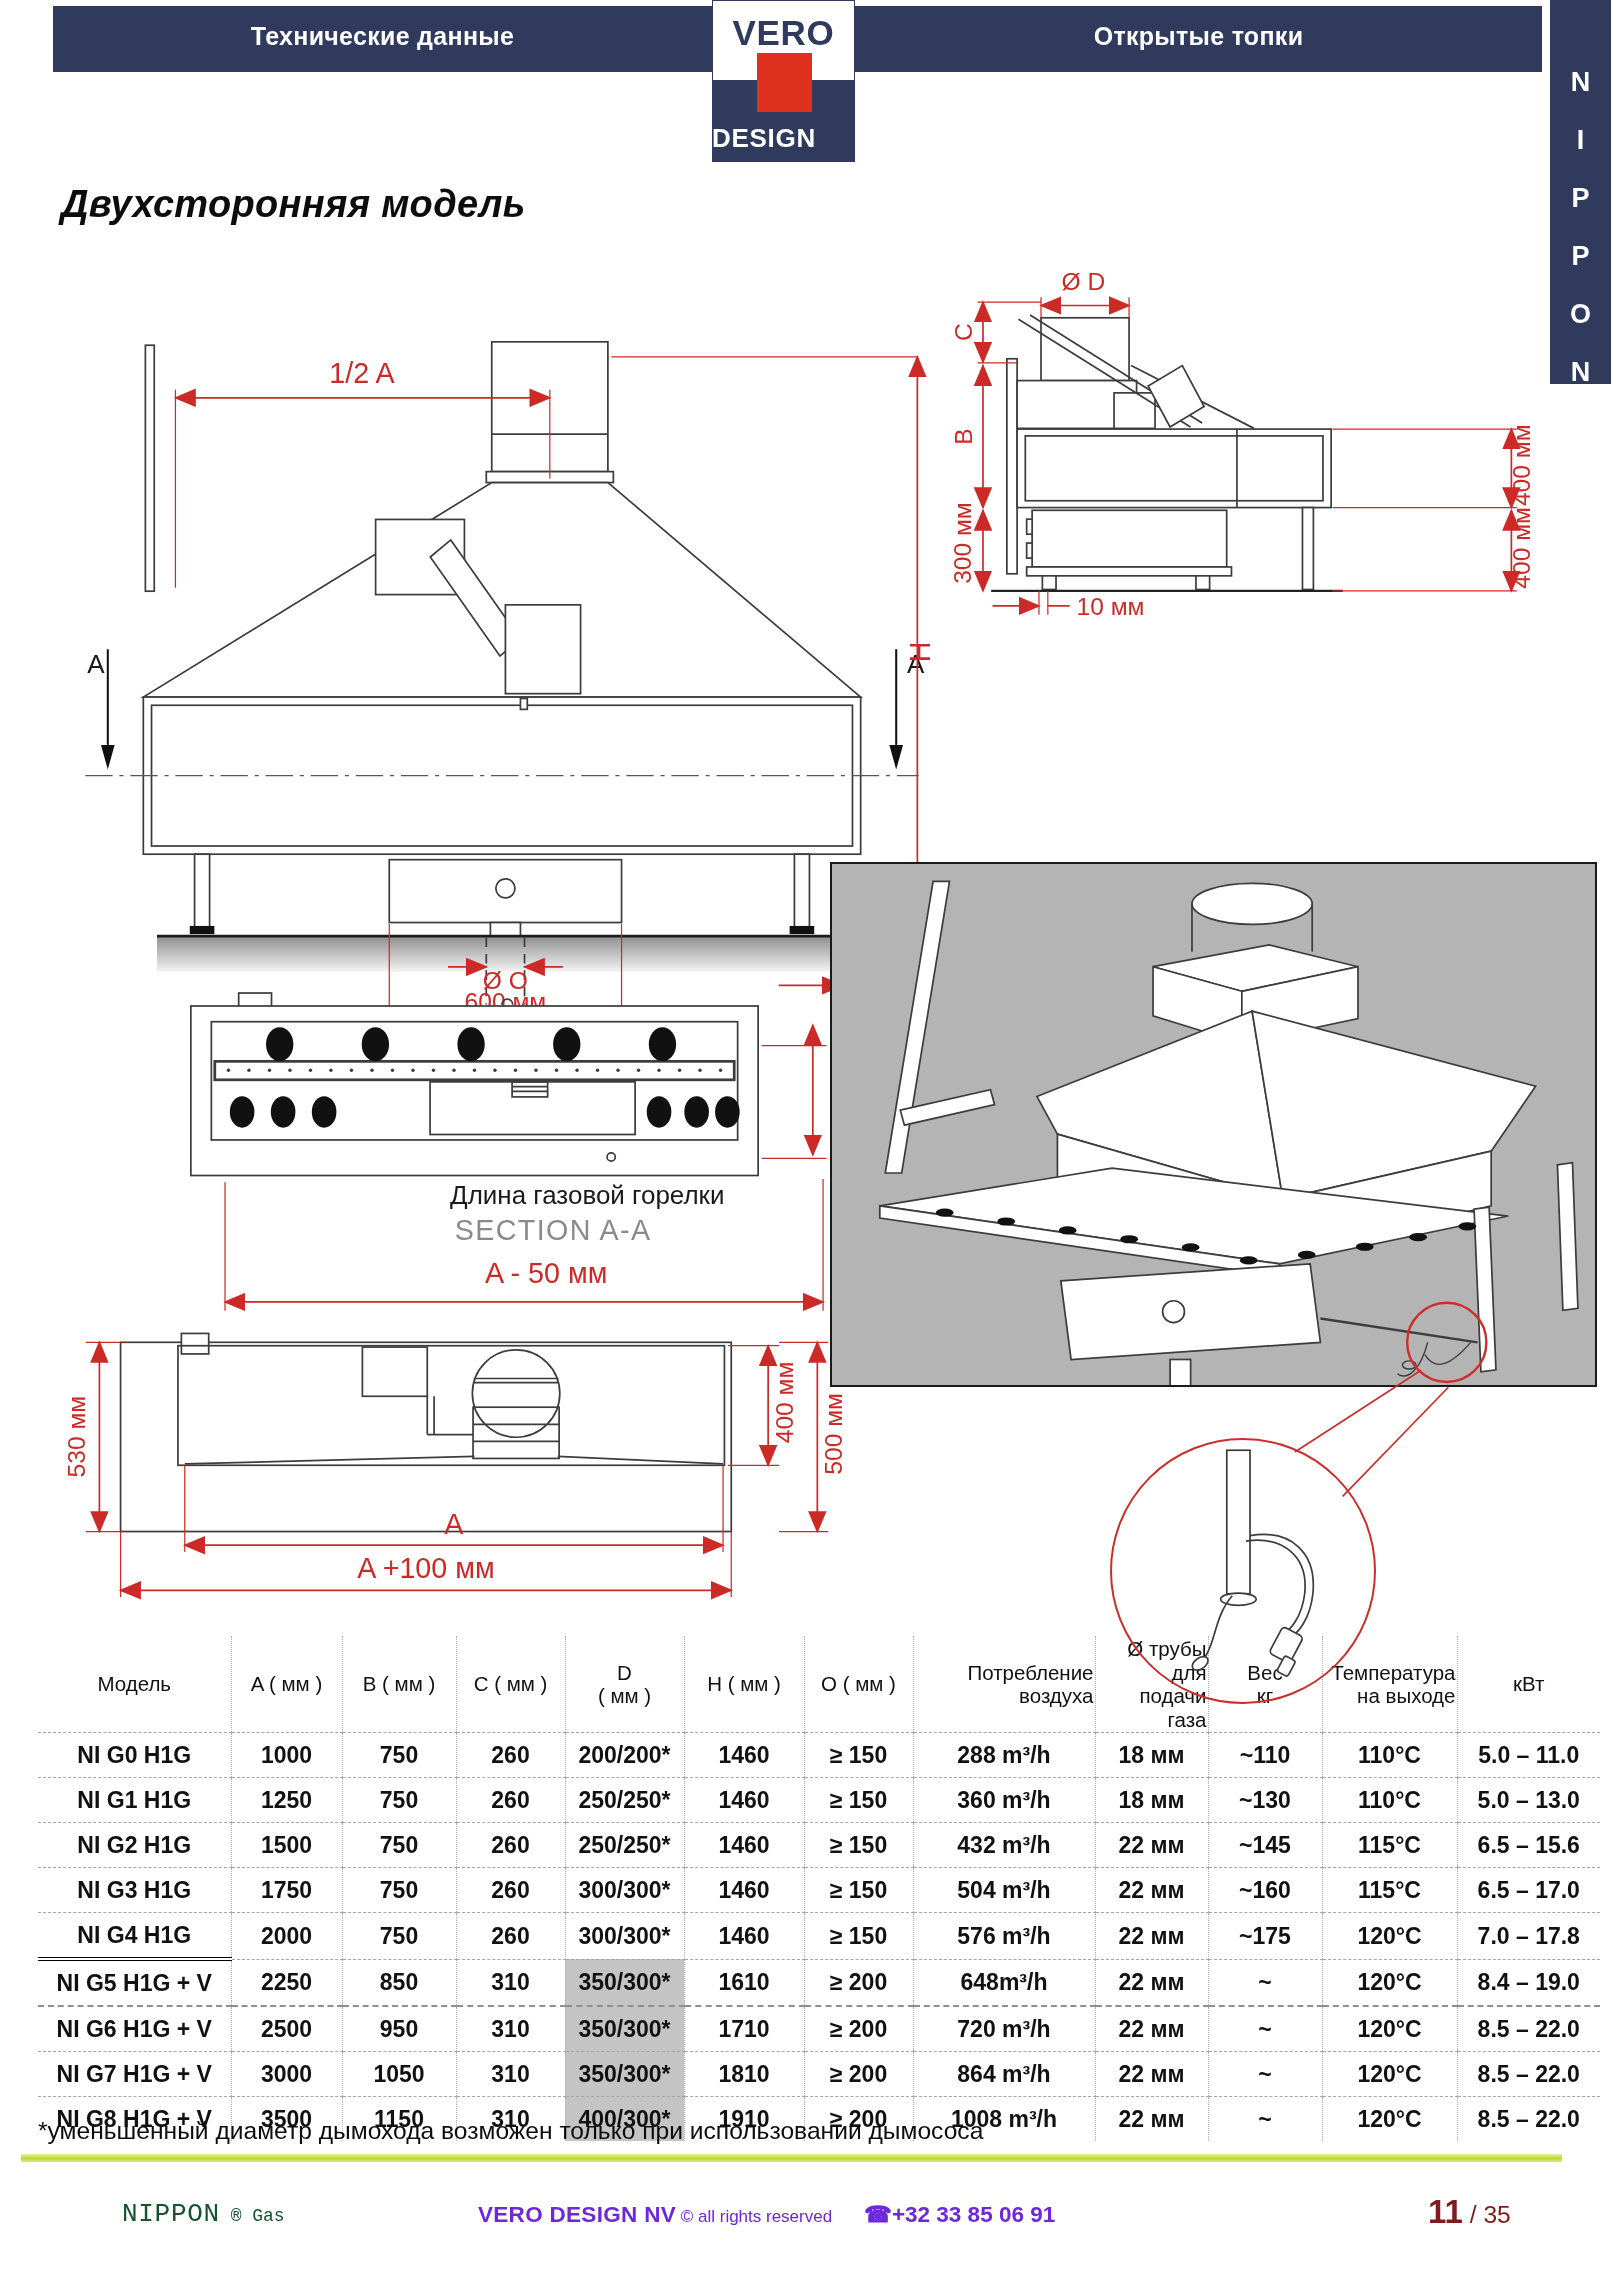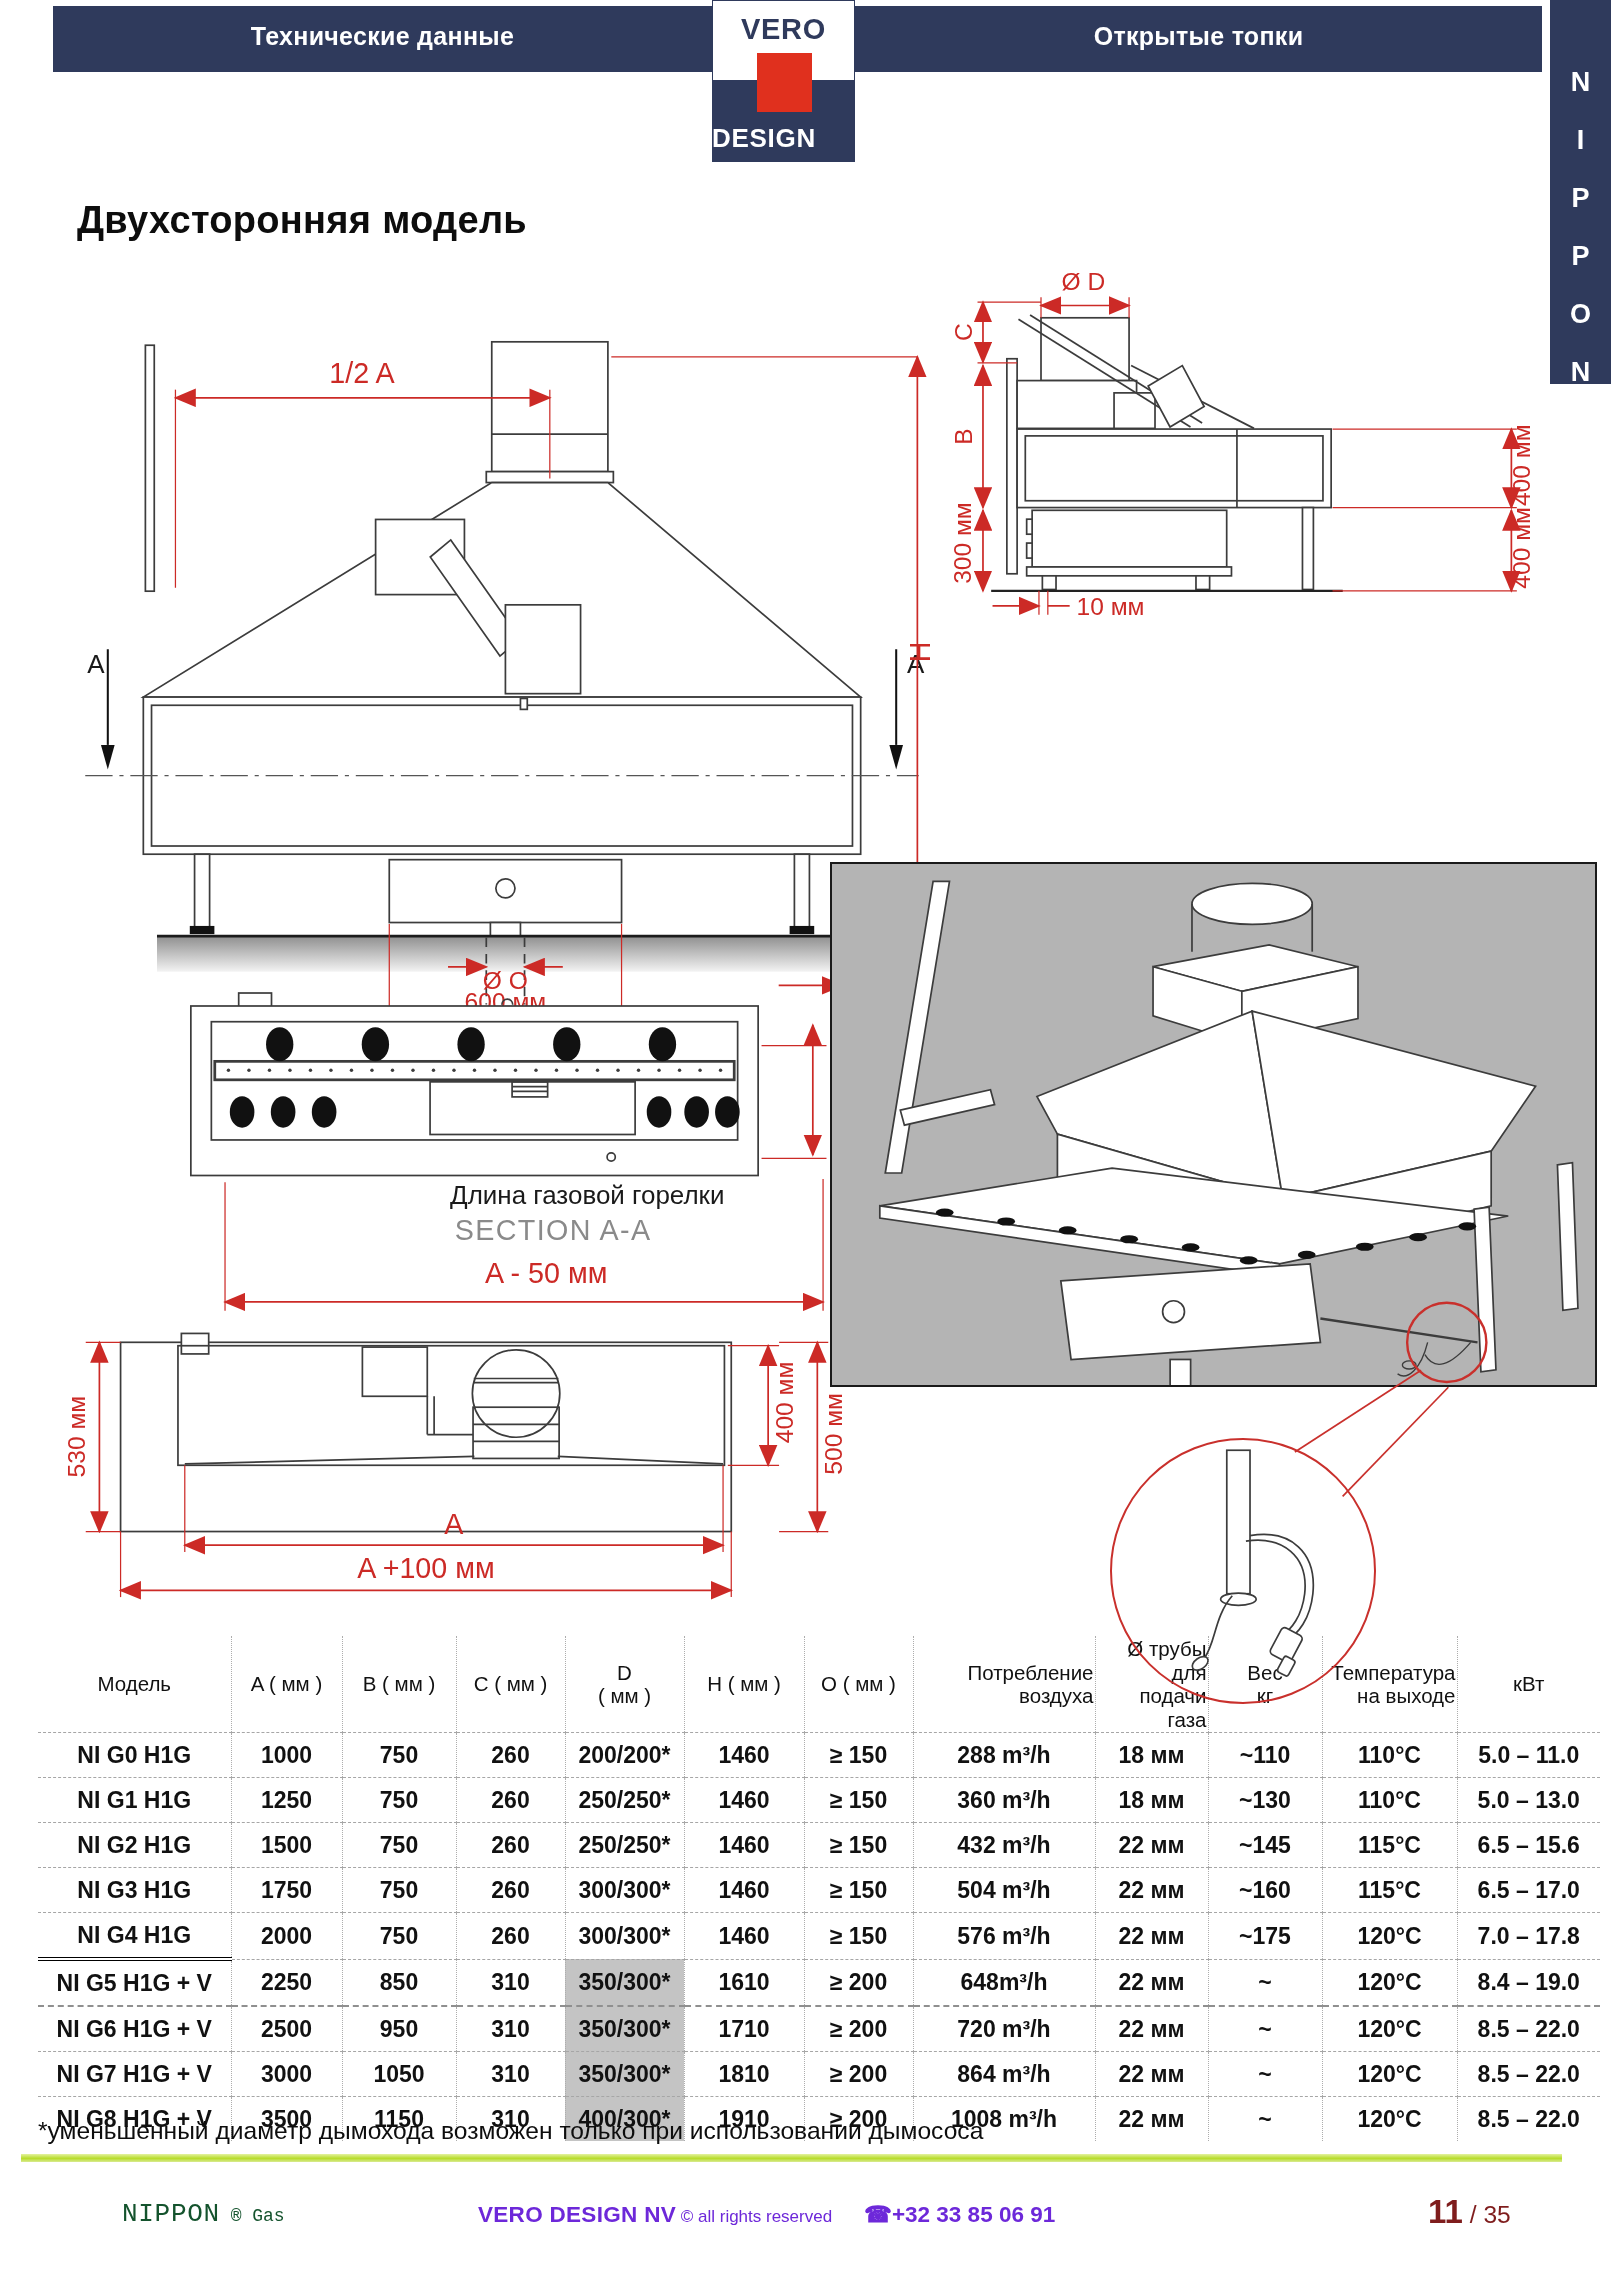--- a/index.html
+++ b/index.html
@@ -9,21 +9,21 @@
   }
   .abs{position:absolute;}
 
   
   .topbar{left:53px;top:5.5px;width:1489px;height:66px;background:#2f3a5c;z-index:1;}
   .topbar-title{position:absolute;top:16.4px;font-size:25px;font-weight:bold;color:#fff;letter-spacing:0.3px;text-align:center;}
   .topbar-title.left{left:0;width:659px;}
   .topbar-title.right{left:802px;width:687px;}
   .logo{left:712px;top:0;width:143px;height:162px;z-index:2;}
   .logo-top{position:absolute;left:0;top:0;width:143px;height:81px;background:#fff;border:1.4px solid #2f3a5c;box-sizing:border-box;text-align:center;}
-  .logo-top span{display:inline-block;margin-top:12.3px;font-size:29px;font-weight:bold;color:#2f3a5c;letter-spacing:0.7px;}
+  .logo-top span{display:inline-block;margin-top:12.3px;font-size:35px;font-weight:bold;color:#2f3a5c;letter-spacing:0.7px;}
   .logo-bottom{position:absolute;left:0;top:81px;width:143px;height:81px;background:#2f3a5c;text-align:left;}
   .logo-bottom span{display:inline-block;margin-top:42px;font-size:26px;font-weight:bold;color:#fff;letter-spacing:0.7px;}
   .logo-red{position:absolute;left:45px;top:53px;width:55px;height:59px;background:#e0301e;z-index:3;}
   .sidebar{left:1550px;top:0;width:61px;height:384px;background:#2f3a5c;z-index:2;display:flex;flex-direction:column;align-items:center;padding-top:53px;box-sizing:border-box;}
   .sidebar span{color:#fff;font-size:27px;font-weight:bold;line-height:58px;}
 
   
   .page-title{left:61px;top:183px;font-size:38px;font-weight:bold;color:#0d0d0d;letter-spacing:0.3px;}
 
   
@@ -93,21 +93,21 @@
 
 <div class="abs sidebar">
   <span>N</span>
   <span>I</span>
   <span>P</span>
   <span>P</span>
   <span>O</span>
   <span>N</span>
 </div>
 
-<h1 class="abs page-title" style="margin:16px;">Двухсторонняя модель</h1>
+<h1 class="abs page-title" style="margin:0;font-style:italic;">Двухсторонняя модель</h1>
 
 <svg class="abs" style="left:68px;top:294px;" width="868" height="731" viewBox="0 0 1270 1070">
   <g class="ln">
     <rect x="113" y="75" width="13" height="360"></rect>
     <rect x="620" y="70" width="170" height="190"></rect>
     <line x1="620" y1="205" x2="790" y2="205"></line>
     <rect x="612" y="260" width="186" height="16"></rect>
     <polygon points="620,276 790,276 1160,590 110,590"></polygon>
     <rect x="450" y="330" width="130" height="110"></rect>
     <polygon points="530,385 560,360 662,505 632,530"></polygon>

